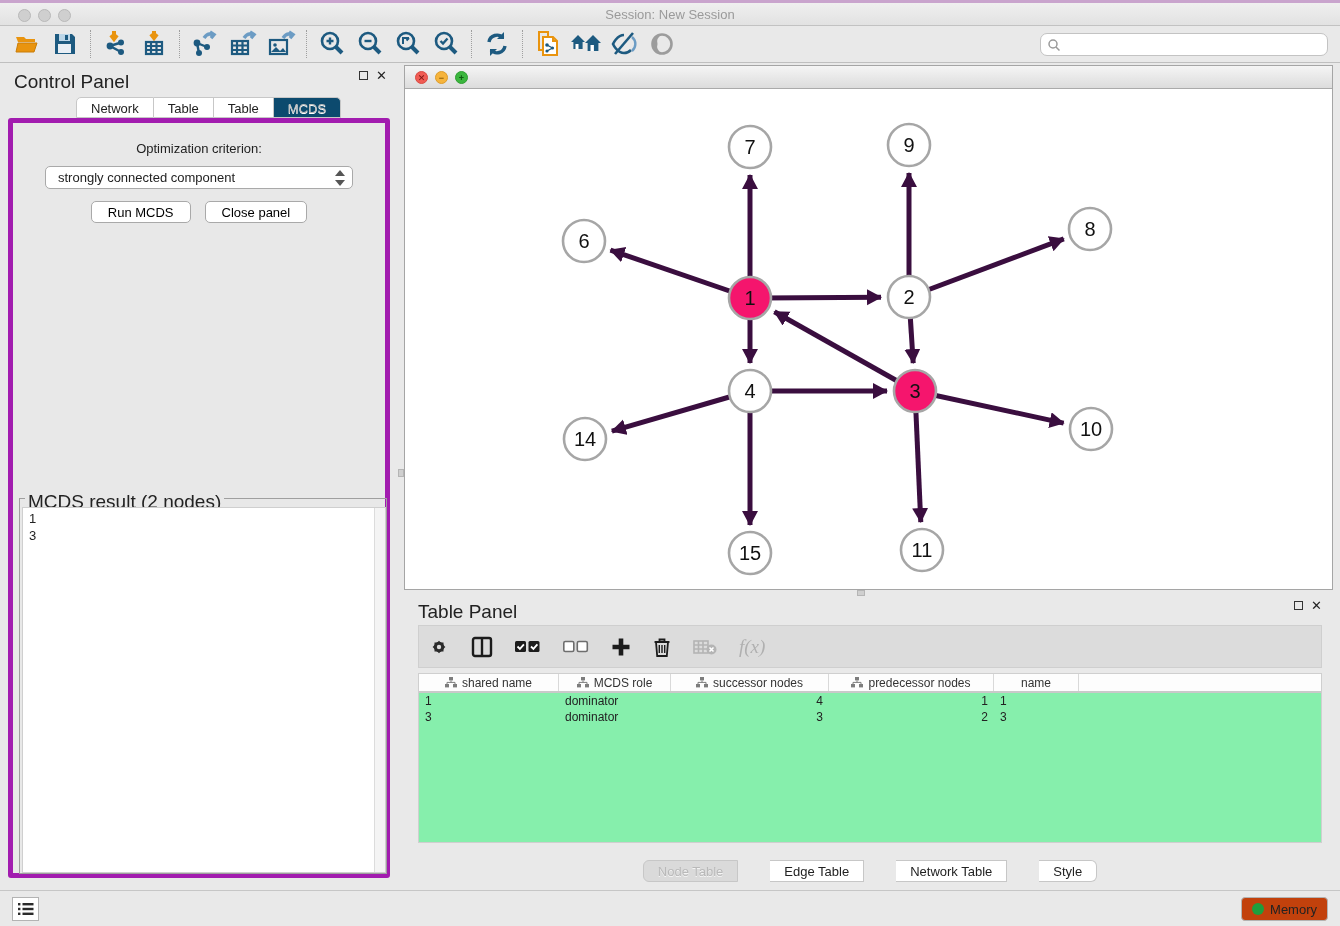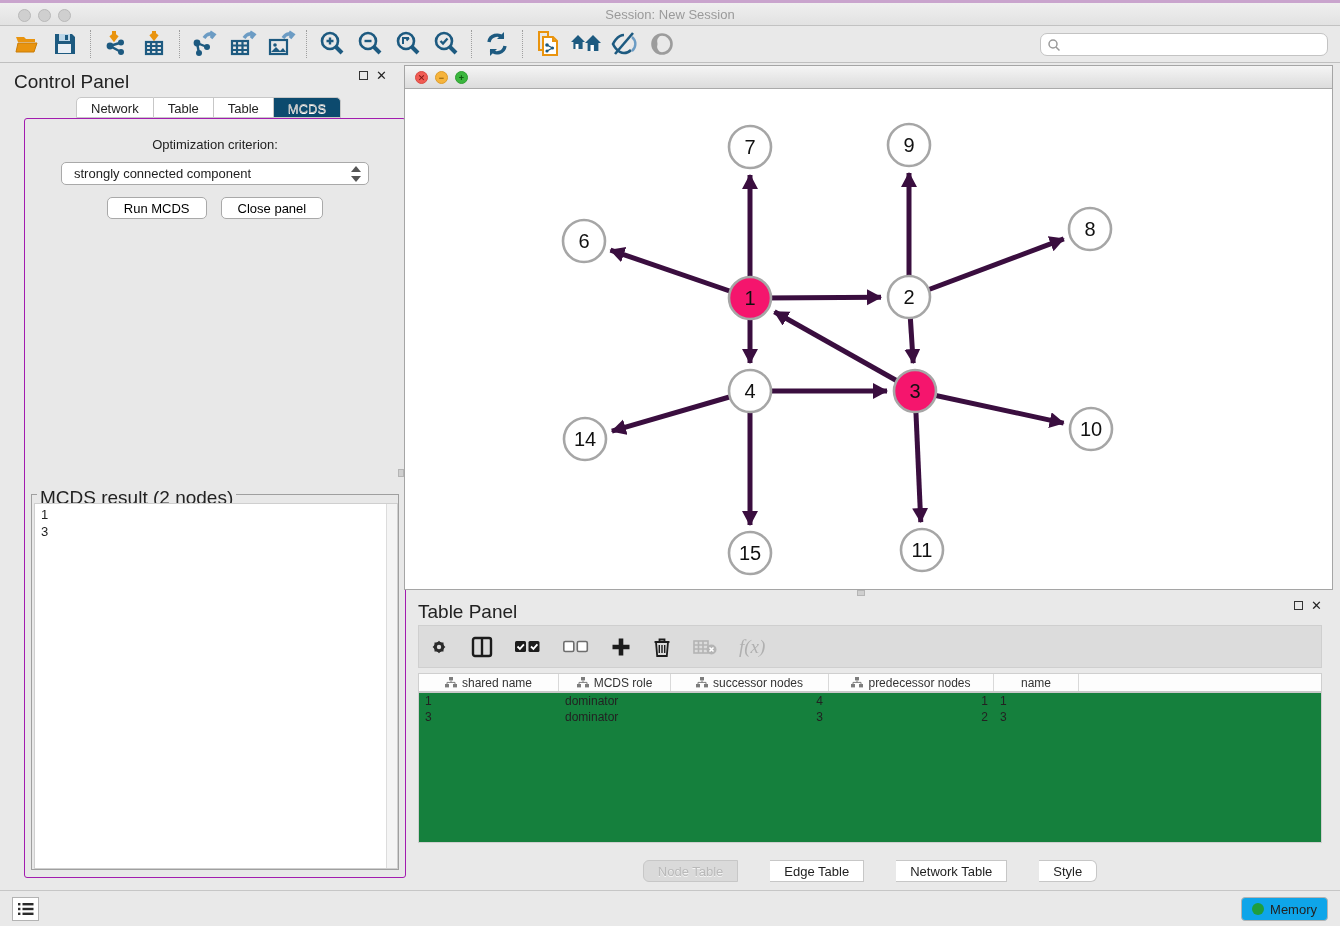--- a/index.html
+++ b/index.html
@@ -26,21 +26,21 @@
   .panel-btns { position:absolute; right:10px; top:6px; display:flex; gap:8px; align-items:center; }
   .float-box { width:9px; height:9px; border:1.5px solid #333; display:inline-block; }
   .close-x { font-size:13px; font-weight:bold; color:#222; line-height:9px; }
 
   .ctl-tabs { position:absolute; left:76px; top:32px; display:flex; height:21px; }
   .ctl-tab { padding:0 14px; font-size:13px; line-height:21px; background:#fff; border:1px solid #c7c7c7; border-left:none; cursor:default; }
   .ctl-tab:first-child { border-left:1px solid #c7c7c7; border-radius:5px 0 0 0; }
   .ctl-tab.last { border-radius:0 5px 0 0; }
   .ctl-tab.active { background:#0c4a6e; color:#bdbdbd; text-shadow:0 1px 0 #fff; }
 
-  .ctl-body { position:absolute; left:8px; top:53px; width:382px; height:760px; border:1px solid #a21caf; border-radius:3px; background:#e8e8e8;margin-left:16px; }
+  .ctl-body { position:absolute; left:8px; top:53px; width:382px; height:760px; border:5px solid #a21caf; border-radius:3px; background:#e8e8e8; }
   .opt-label { margin-top:18px; text-align:center; font-size:13px; }
   .dropdown { position:relative; margin:10px auto 0; width:308px; height:23px; background:#fff; border:1px solid #a9a9a9; border-radius:5px; font-size:13px; line-height:21px; padding-left:12px; }
   .dd-stepper { position:absolute; right:7px; top:3px; width:10px; height:16px; }
   .dd-stepper span { position:absolute; left:0; width:0; height:0; border-left:5px solid transparent; border-right:5px solid transparent; }
   .dd-up { top:0; border-bottom:6px solid #555; }
   .dd-down { bottom:0; border-top:6px solid #555; }
   .btn-row { margin-top:12px; display:flex; justify-content:center; gap:14px; }
   .push-btn { height:22px; padding:0 16px; background:#fff; border:1px solid #a9a9a9; border-radius:5px; font-size:13px; font-family:inherit; }
 
   .result-box { position:absolute; left:6px; top:375px; width:368px; height:376px; border:1px solid #9f9f9f; }
@@ -58,37 +58,37 @@
   .t-yellow { left:30px; background:#f6b43c; border:1px solid #dd9c2b; color:#8a5d08; }
   .t-green { left:50px; background:#3bb63e; border:1px solid #2f9e32; color:#0d5c10; }
   .net-canvas { position:relative; width:927px; height:500px; background:#fff; }
   .grip-h { position:absolute; left:452px; bottom:-7px; width:8px; height:6px; background:#cfcfcf; border:1px solid #b5b5b5; }
   .grip-v { position:absolute; left:-7px; top:403px; width:6px; height:8px; background:#cfcfcf; border:1px solid #b5b5b5; }
 
   
   .table-panel { position:absolute; left:404px; top:595px; width:932px; height:295px; }
   .tp-toolbar { position:absolute; left:14px; top:30px; width:904px; height:43px; background:#dcdcdc; border:1px solid #cfcfcf; display:flex; align-items:center; padding-left:10px; gap:22px; }
   .fx { font-family:"Liberation Serif","DejaVu Serif",serif; font-style:italic; font-size:19px; color:#b0b0b0; }
-  .tp-table { position:absolute; left:14px; top:78px; width:904px; height:170px; background:#15803d; border:1px solid #cfcfcf; }
+  .tp-table { position:absolute; left:14px; top:78px; width:904px; height:170px; background:#86efac; border:1px solid #cfcfcf; }
   .tp-header { display:flex; height:19px; border-bottom:2px solid #c9c9c9; background:#fdfdfd; }
   .tp-hcell { display:flex; align-items:center; justify-content:center; gap:5px; font-size:12px; color:#333; border-right:1px solid #d9d9d9; }
   .tp-row { display:flex; height:16px; font-size:12px; }
   .tp-cell { padding:1px 6px 0 6px; overflow:hidden; white-space:nowrap; }
   .tp-cell.r { text-align:right; }
 
   .tp-tabs { position:absolute; left:0; width:100%; bottom:8px; display:flex; justify-content:center;gap:32px; }
   .tp-tab { height:22px; line-height:21px; padding:0 14px; font-size:13px; background:#fff; border:1px solid #c7c7c7; border-left:none; }
   .tp-tab:first-child { border-left:1px solid #c7c7c7; border-radius:6px 0 0 6px; }
   .tp-tab.last { border-radius:0 6px 6px 0; }
   .tp-tab.active { background:#dadada; color:#b9b9b9; text-shadow:0 1px 0 #f5f5f5; }
 
   
   .statusbar { position:absolute; left:0; bottom:0; width:100%; height:36px; background:#e9e9e9; border-top:1px solid #c6c6c6; }
   .list-btn { position:absolute; left:12px; top:6px; width:27px; height:24px; background:#fff; border:1px solid #b3b3b3; display:flex; align-items:center; justify-content:center; }
-  .memory-btn { position:absolute; right:12px; top:6px; height:24px; padding:0 10px; background:#0ea5e9; border:1px solid #b3b3b3; border-radius:4px; display:flex; align-items:center; gap:6px; font-size:13px; }
+  .memory-btn { position:absolute; right:12px; top:6px; height:24px; padding:0 10px; background:#c2410c; border:1px solid #b3b3b3; border-radius:4px; display:flex; align-items:center; gap:6px; font-size:13px; }
   .mem-dot { width:12px; height:12px; border-radius:50%; }
 
   svg { display:block; }
 </style>
 </head>
 <body>
 
 <div class="app">
 
   <div class="desktop-strip"></div>

